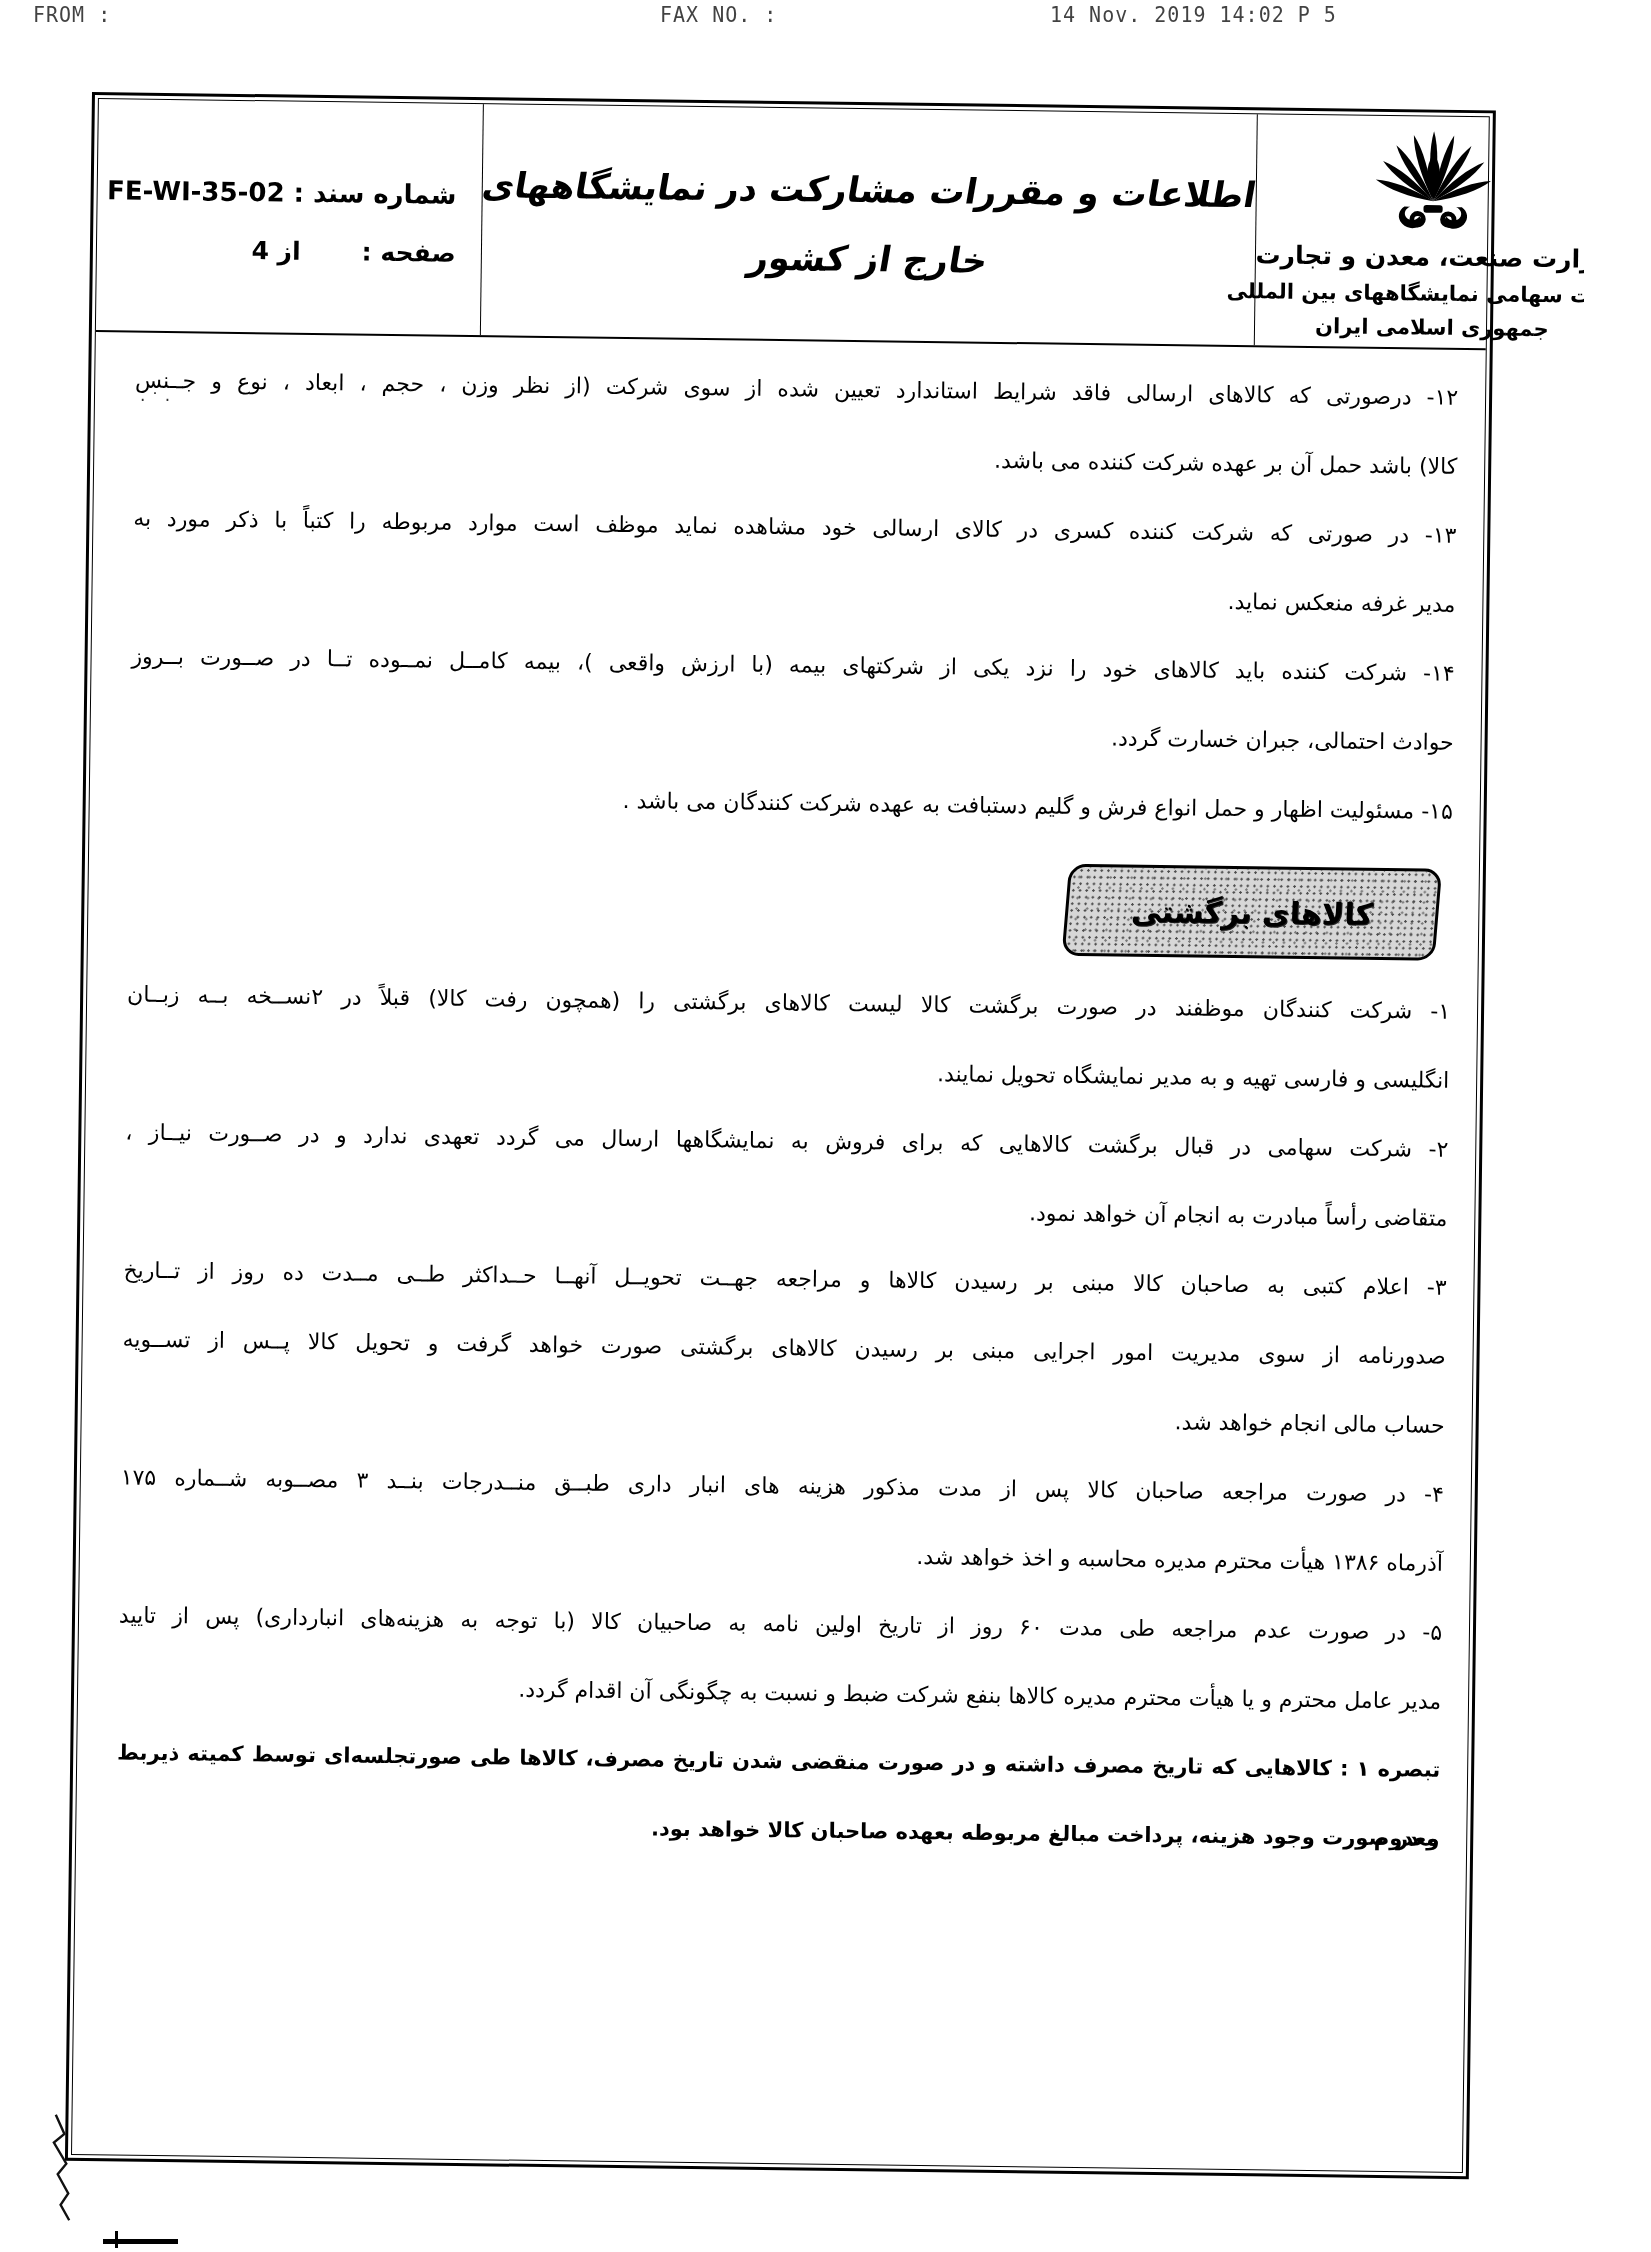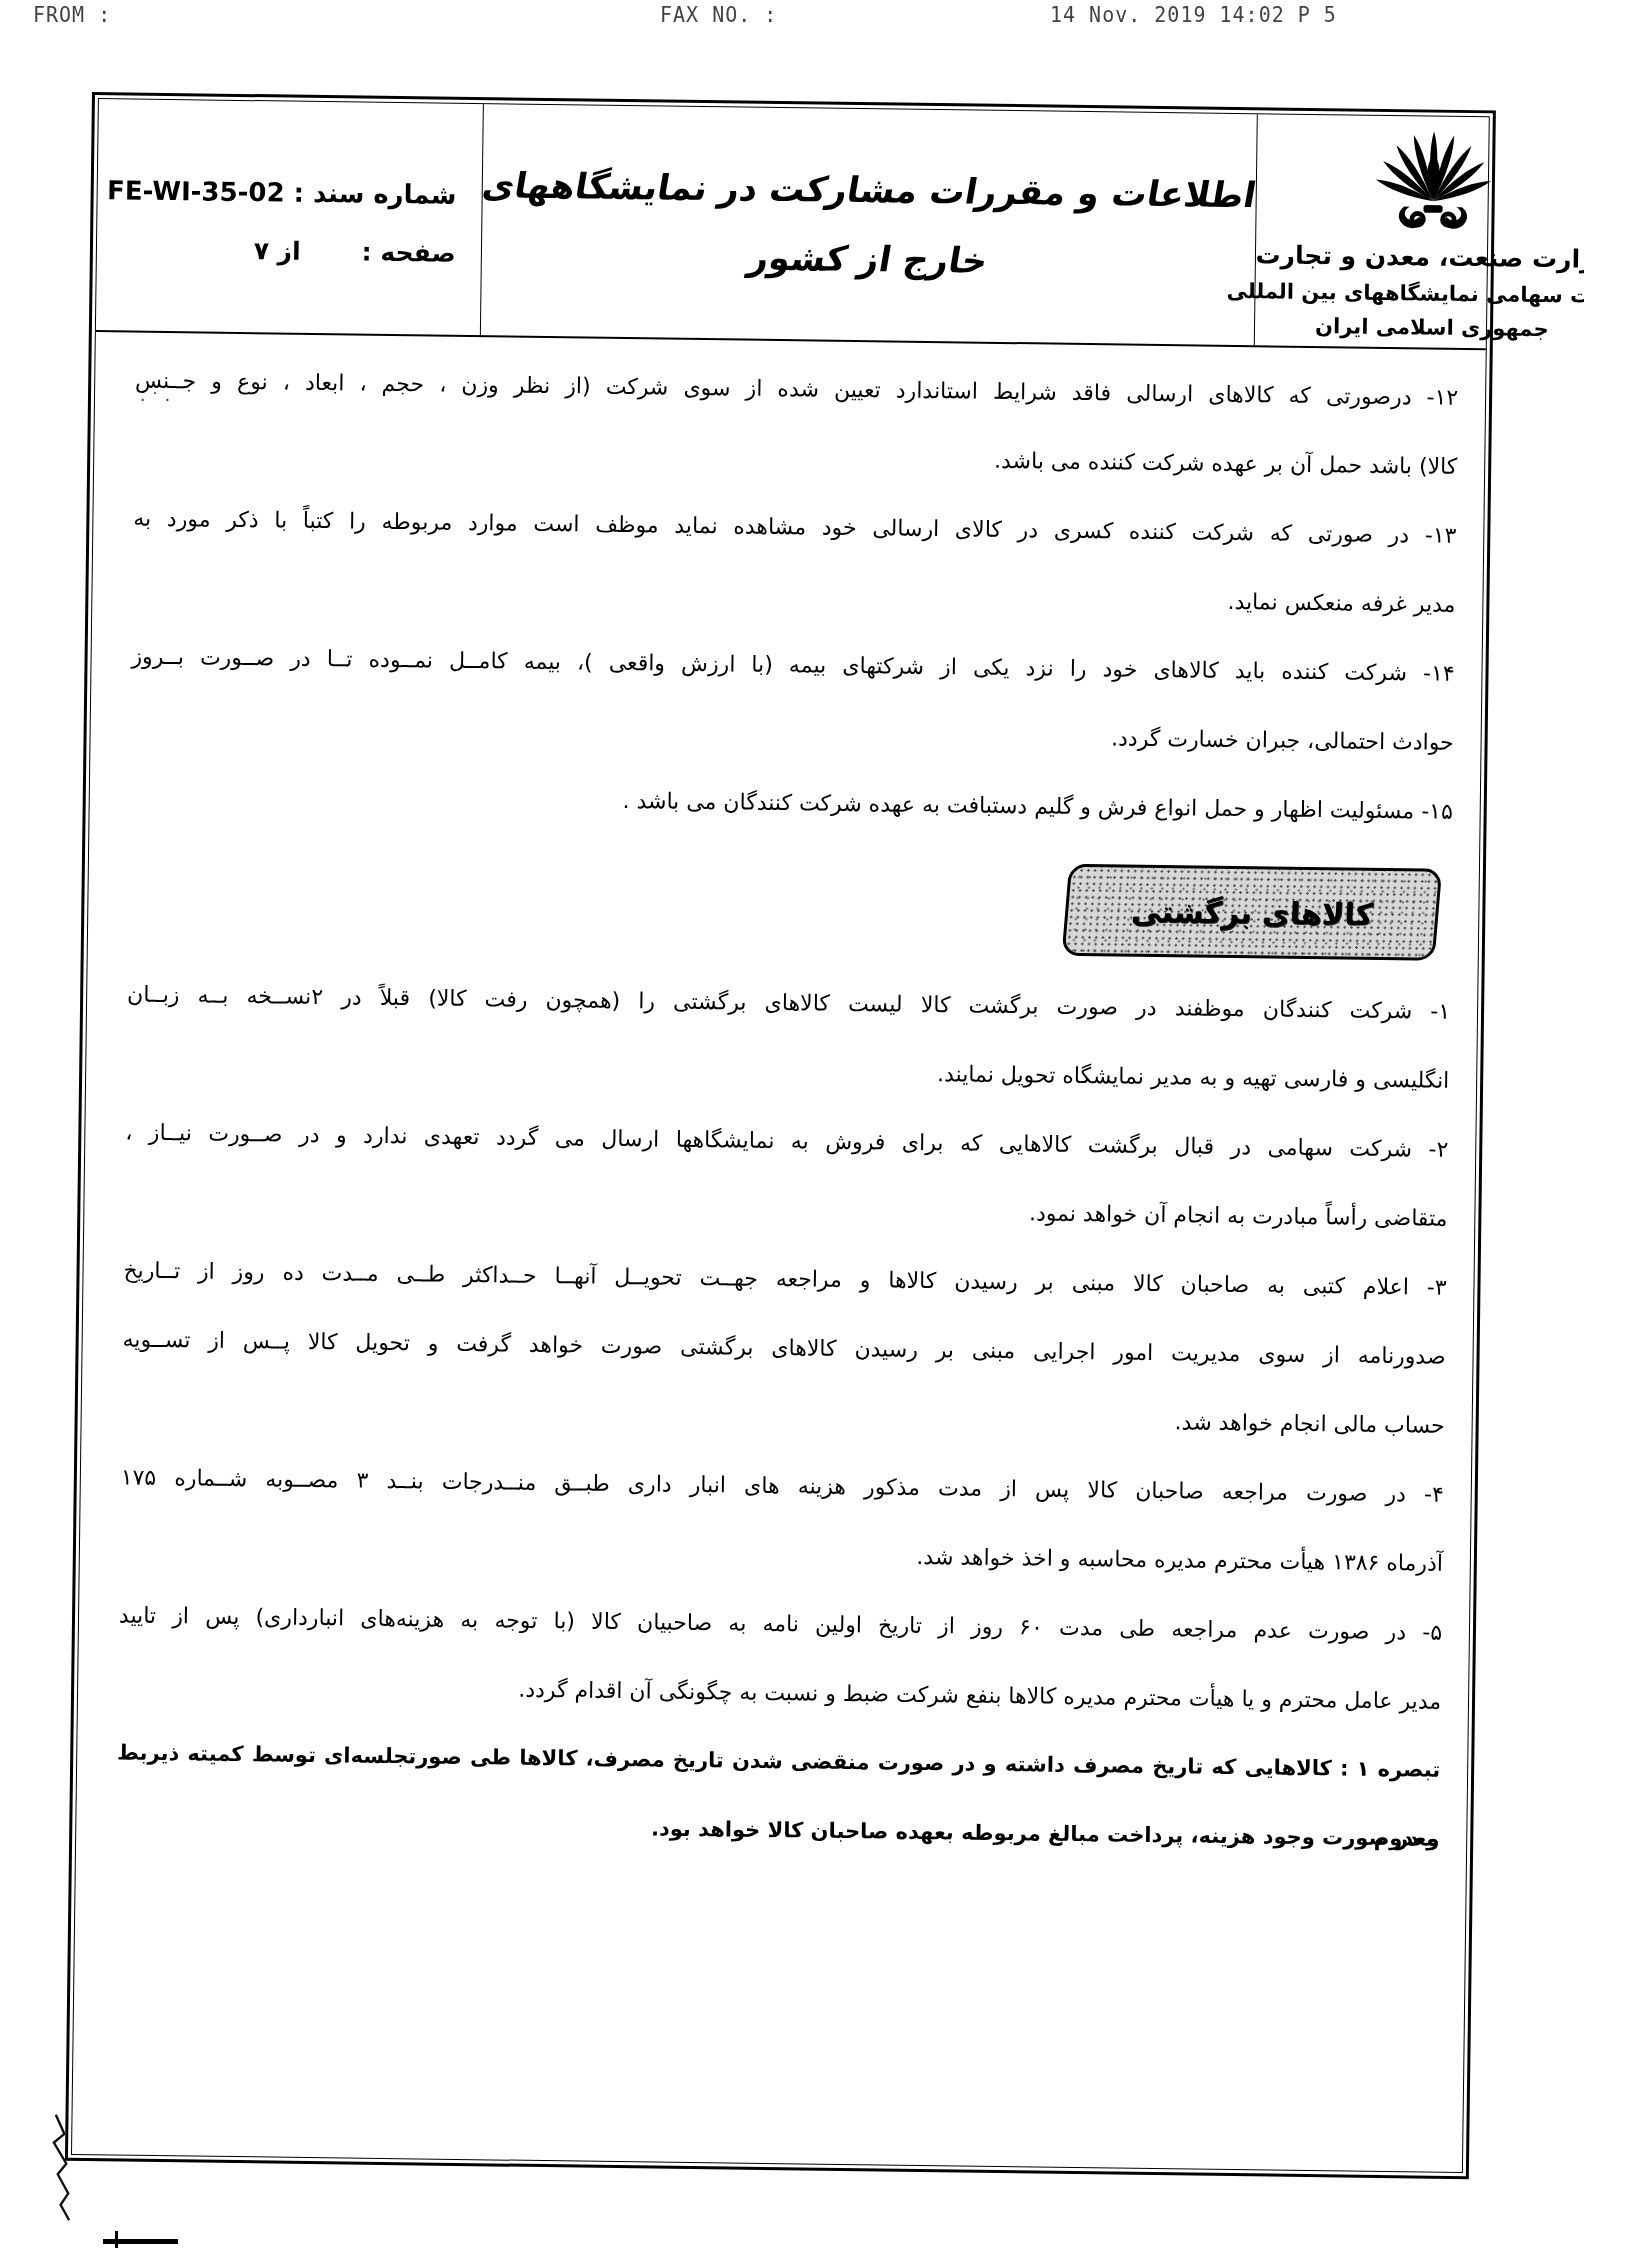--- a/index.html
+++ b/index.html
@@ -66,21 +66,21 @@
 
   <div class="frame">
     <div class="inner">
 
       <div class="header-row">
 
         <div class="cell cell-docnum">
           <div class="docnum-line">شماره سند : FE-WI-35-02</div>
           <div class="page-line">
             <span>صفحه :</span>
-            <span>از ۷</span>
+            <span>از 4</span>
           </div>
         </div>
 
         <div class="cell cell-title">
           <div class="title-ln">اطلاعات و مقررات مشارکت در نمایشگاههای</div>
           <div class="title-ln">خارج از کشور</div>
         </div>
 
         <div class="cell cell-org">
           <svg class="org-logo" viewBox="0 0 120 120" aria-hidden="true">

